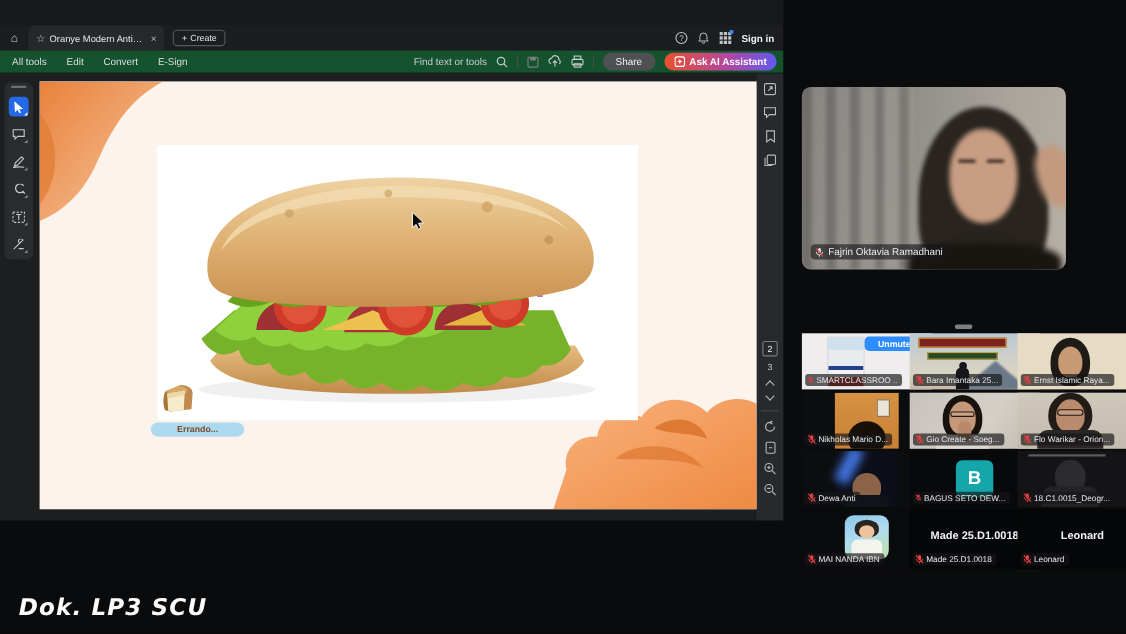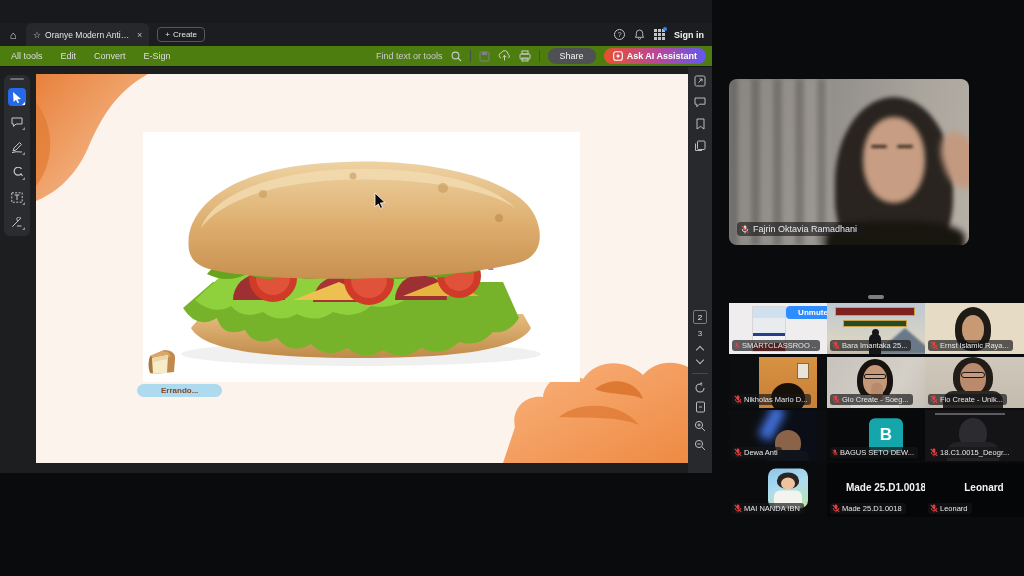--- a/index.html
+++ b/index.html
@@ -23,21 +23,21 @@
                 border-radius:4px; height:15px; padding:0 7px; margin-left:8px;
                 color:#e4e6e9; font-size:8px; }
   .tabbar-right { margin-left:auto; display:flex; align-items:center; gap:9px; padding-right:8px; }
   .help-circle { width:11px; height:11px; border:1px solid #c2c4c7; border-radius:50%;
                  color:#c2c4c7; font-size:7.5px; line-height:9px; text-align:center; }
   .grid-icon { position:relative; }
   .grid-dot { position:absolute; right:-2px; top:-2px; width:4px; height:4px;
               border-radius:50%; background:#3b82f6; }
   .signin { color:#f1f2f4; font-size:9px; font-weight:bold; }
 
-  .menubar { position:absolute; left:0; top:46px; width:712px; height:21px; background:#4d7c0f;
+  .menubar { position:absolute; left:0; top:46px; width:712px; height:21px; background:#14532d;
              display:flex; align-items:center; border-bottom:1px solid #151618; }
   .menu-left { display:flex; gap:18px; padding-left:11px; }
   .menu-left span { color:#dcdee1; font-size:9px; }
   .menu-right { margin-left:auto; display:flex; align-items:center; gap:8px; padding-right:6px; }
   .find-label { color:#c9cbce; font-size:9px; }
   .vsep { width:1px; height:12px; background:#4a4c50; }
   .pill-share { background:#4e5054; color:#f2f3f5; font-size:9px; border-radius:9px;
                 height:16px; padding:0 12px; display:flex; align-items:center; }
   .pill-ai { background:linear-gradient(90deg,#e8512f 0%,#b4479e 55%,#6159ee 100%);
              color:#fff; font-size:9px; border-radius:9px; height:16px; padding:0 9px;
@@ -417,20 +417,21 @@
           </div>
         </div>
       </div>
 
       <svg class="cursor" width="12" height="16" viewBox="0 0 12 16">
         <path d="M1,0 L11,9.5 L6.4,10 L8.6,14.4 L6.4,15.4 L4.3,11 L1,13.8 Z" fill="#0a0a0a" stroke="#fff" stroke-width="0.8"></path>
       </svg>
     </div>
   </div>
 
+  <div class="caption">Dok. LP3 SCU</div>
 
   <div>
 
     <div class="speaker">
       <div class="curtain"></div>
       <div class="sp-hair"></div>
       <div class="sp-face"></div>
       <div class="sp-brow" style="left:142px;top:66px"></div>
       <div class="sp-brow" style="left:168px;top:66px"></div>
       <div class="sp-shold"></div>
@@ -529,21 +530,21 @@
       <div class="head" style="left:28px;top:0;width:40px;height:40px;background:#221c18"></div>
       <div class="head" style="left:35px;top:6px;width:26px;height:30px;background:#b98a6b"></div>
       <div style="position:absolute;left:36px;top:15px;width:24px;height:6px;border:1px solid #1c1713;border-radius:3px;background:rgba(255,255,255,.15)"></div>
       <div class="head" style="left:18px;top:34px;width:60px;height:18px;background:#2c2826;border-radius:10px 10px 0 0"></div>
       <div class="plabel">
         <svg width="8" height="9" viewBox="0 0 8 9">
             <rect x="2.6" y="0.5" width="2.8" height="4.6" rx="1.4" fill="#e24040"></rect>
             <path d="M1.2,4 a2.8 2.8 0 0 0 5.6 0 M4,6.8 v1.6" fill="none" stroke="#e24040" stroke-width="0.9"></path>
             <line x1="0.8" y1="0.8" x2="7.2" y2="8" stroke="#e24040" stroke-width="1.1"></line>
           </svg>
-        <span>Flo Create - Unik...</span>
+        <span>Flo Warikar - Orion...</span>
       </div>
     </div>
 
     <div class="tile t-dewa" style="left:729px;top:410px">
       <div class="portrait">
         <div class="blue-streak"></div>
         <div class="head" style="left:16px;top:20px;width:26px;height:26px;background:#8a6348"></div>
         <div class="head" style="left:8px;top:40px;width:42px;height:12px;background:#11131a;border-radius:8px 8px 0 0"></div>
       </div>
       <div class="plabel">

